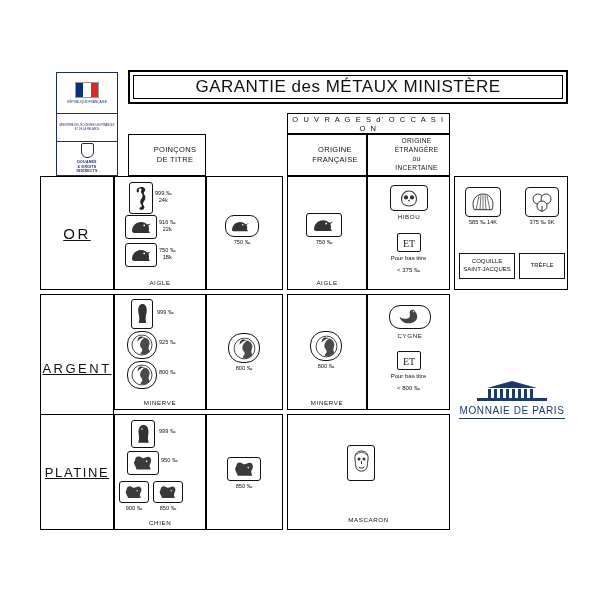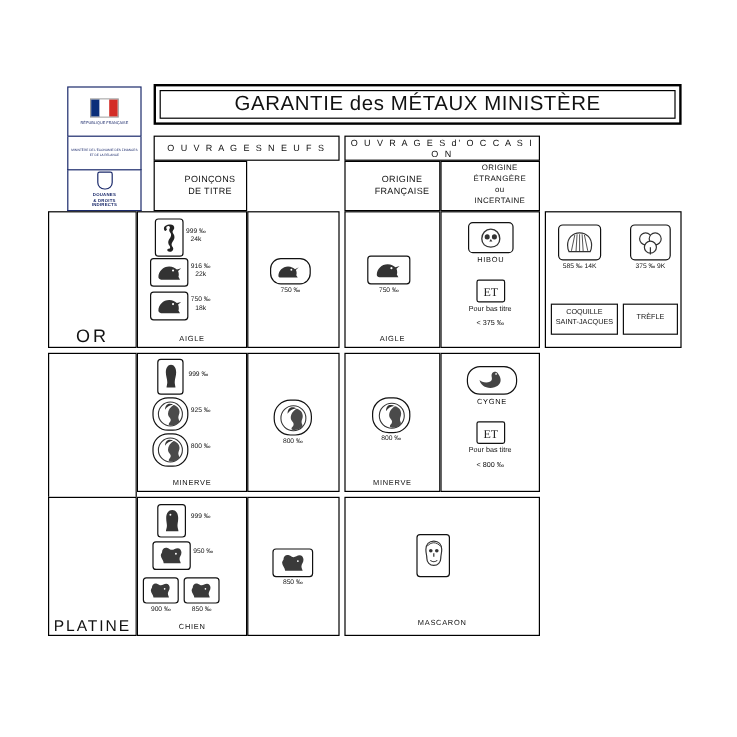--- a/index.html
+++ b/index.html
@@ -69,22 +69,22 @@
     position:absolute;border:1.5px solid #000;box-sizing:border-box;
     display:flex;align-items:center;justify-content:center;text-align:center;
     font-size:7.5px;line-height:1.35;letter-spacing:.3px;padding-left:16px;
   }
 
   
   .cell{
     position:absolute;border:1.2px solid #000;box-sizing:border-box;background:#fff;
   }
   .metal{
-    display:flex;align-items:flex-end;justify-content:center;
-    font-size:15px;letter-spacing:2.5px;
+    display:flex;align-items:center;justify-content:center;
+    font-size:15px;letter-spacing:2.5px;text-decoration:underline;
   }
 
   
   .punch{position:absolute;display:flex;flex-direction:column;align-items:center;}
   .pshape{
     border:1.1px solid #111;background:#fff;
     display:flex;align-items:center;justify-content:center;
     overflow:hidden;
   }
   .lab{font-size:5.6px;line-height:1.25;text-align:center;white-space:nowrap;}
@@ -127,23 +127,20 @@
   <div class="logo-txt">
     <span>MINISTÈRE DE L'ÉCONOMIE DES FINANCES ET DE LA RELANCE</span>
   </div>
   <div class="logo-douane">
     <div class="mark"></div>
     <div class="nm">DOUANES</div>
     <div class="nm">&amp; DROITS</div>
     <div class="nm">INDIRECTS</div>
   </div>
 
-  <div class="hdr" style="left:128px;top:113px;width:155px;height:21px;">
-    <span class="t">O U V R A G E S   N E U F S</span>
-  </div>
   <div class="hdr" style="left:287px;top:113px;width:163px;height:21px;">
     <span class="t">O U V R A G E S   d' O C C A S I O N</span>
   </div>
 
   <div class="sub" style="left:128px;top:134px;width:78px;height:42px;flex-direction:column;">
     <span>POINÇONS</span>
     <span>DE TITRE</span>
   </div>
   <div class="sub" style="left:287px;top:134px;width:80px;height:42px;flex-direction:column;">
     <span>ORIGINE</span>
@@ -420,14 +417,32 @@
             <circle cx="8" cy="10" r="1.5" fill="#333"></circle>
             <circle cx="13" cy="10" r="1.5" fill="#333"></circle>
             <path d="M10.5 12v3M7.6 18c1.8 1.4 4 1.4 5.8 0" stroke="#333" stroke-width="1" fill="none"></path>
             <path d="M4.6 6.5c1.6-2 4-3.2 5.9-3.2s4.3 1.2 5.9 3.2" stroke="#333" stroke-width=".8" fill="none"></path>
           </svg>
       </div>
     </div>
     <div class="namelab" style="position:absolute;left:0;right:0;bottom:6px;">MASCARON</div>
   </div>
 
+  <div class="mdp">
+    <svg class="bldg" viewBox="0 0 74 22">
+      <rect x="2" y="18" width="70" height="3" fill="#1b3a6b"></rect>
+      <polygon points="37,1 62,8 12,8" fill="#1b3a6b"></polygon>
+      <g fill="#1b3a6b">
+        <rect x="13" y="9" width="3" height="9"></rect>
+          <rect x="19" y="9" width="3" height="9"></rect>
+        <rect x="25" y="9" width="3" height="9"></rect>
+          <rect x="31" y="9" width="3" height="9"></rect>
+        <rect x="37" y="9" width="3" height="9"></rect>
+          <rect x="43" y="9" width="3" height="9"></rect>
+        <rect x="49" y="9" width="3" height="9"></rect>
+          <rect x="55" y="9" width="3" height="9"></rect>
+      </g>
+    </svg>
+    <div class="nm">MONNAIE DE PARIS</div>
+    <div class="rule"></div>
+  </div>
 
 </div>
 
 </body></html>

